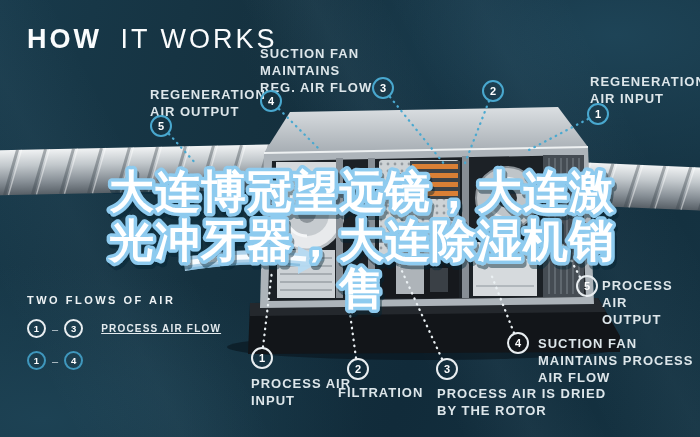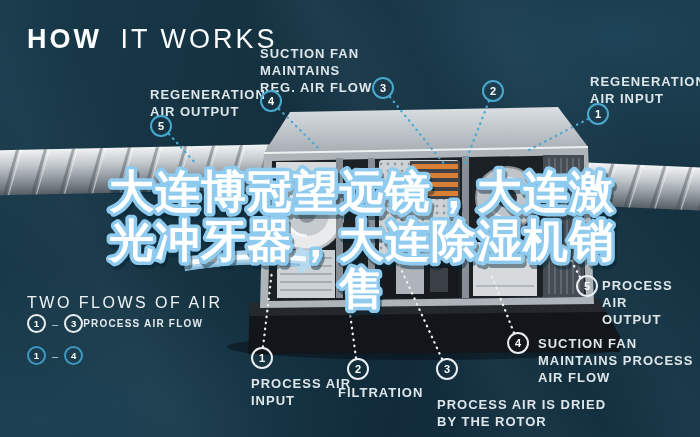--- a/index.html
+++ b/index.html
@@ -35,32 +35,32 @@
   .circ{
     position:absolute;z-index:2;width:22px;height:22px;box-sizing:border-box;
     border:2px solid #e9eef1;border-radius:50%;
     display:flex;align-items:center;justify-content:center;
     font-size:11px;font-weight:700;color:#fff;
   }
   .circ.cyan{border-color:#49a8cf;}
 
   .legend{position:absolute;left:27px;top:294px;z-index:2;}
   .legend-title{
-    font-size:16px;font-weight:400;letter-spacing:2.5px;color:#eef3f5;
-    margin-bottom:2px;white-space:nowrap;
+    font-size:11px;font-weight:700;letter-spacing:2.5px;color:#eef3f5;
+    margin-bottom:13px;white-space:nowrap;
   }
   .lrow{display:flex;align-items:center;margin-bottom:13px;}
   .lcirc{
     width:19px;height:19px;box-sizing:border-box;border:2px solid #e9eef1;border-radius:50%;
     display:flex;align-items:center;justify-content:center;
     font-size:9.5px;font-weight:700;color:#fff;flex:0 0 auto;
   }
   .lcirc.cyan{border-color:#3f97bd;}
   .ldash{margin:0 6px;color:#cfd9de;font-size:11px;}
-  .llabel{margin-left:0;font-size:10px;font-weight:700;letter-spacing:1.2px;color:#e3eaee;white-space:nowrap;}
+  .llabel{margin-left:18px;font-size:10px;font-weight:700;letter-spacing:1.2px;color:#e3eaee;white-space:nowrap;text-decoration:underline;}
 </style>
 </head>
 <body>
 
 <div class="stage">
   <div class="streaks"></div>
 
   <svg class="scene" viewBox="0 0 700 437" aria-hidden="true">
     <defs>
       <linearGradient id="gDuct" x1="0" y1="0" x2="0" y2="1">
@@ -182,21 +182,21 @@
   <div class="circ cyan" style="left:587px;top:103px">1</div>
 
   <div class="circ" style="left:251px;top:347px">1</div>
   <div class="lbl" style="left:251px;top:376px">PROCESS AIR
 INPUT</div>
 
   <div class="circ" style="left:347px;top:358px">2</div>
   <div class="lbl" style="left:338px;top:385px">FILTRATION</div>
 
   <div class="circ" style="left:436px;top:358px">3</div>
-  <div class="lbl" style="left:437px;top:397px">PROCESS AIR IS DRIED
+  <div class="lbl" style="left:437px;top:386px">PROCESS AIR IS DRIED
 BY THE ROTOR</div>
 
   <div class="circ" style="left:507px;top:332px">4</div>
   <div class="lbl" style="left:538px;top:336px">SUCTION FAN
 MAINTAINS PROCESS
 AIR FLOW</div>
 
   <div class="circ" style="left:576px;top:275px">5</div>
   <div class="lbl" style="left:602px;top:278px">PROCESS AIR
 OUTPUT</div>

